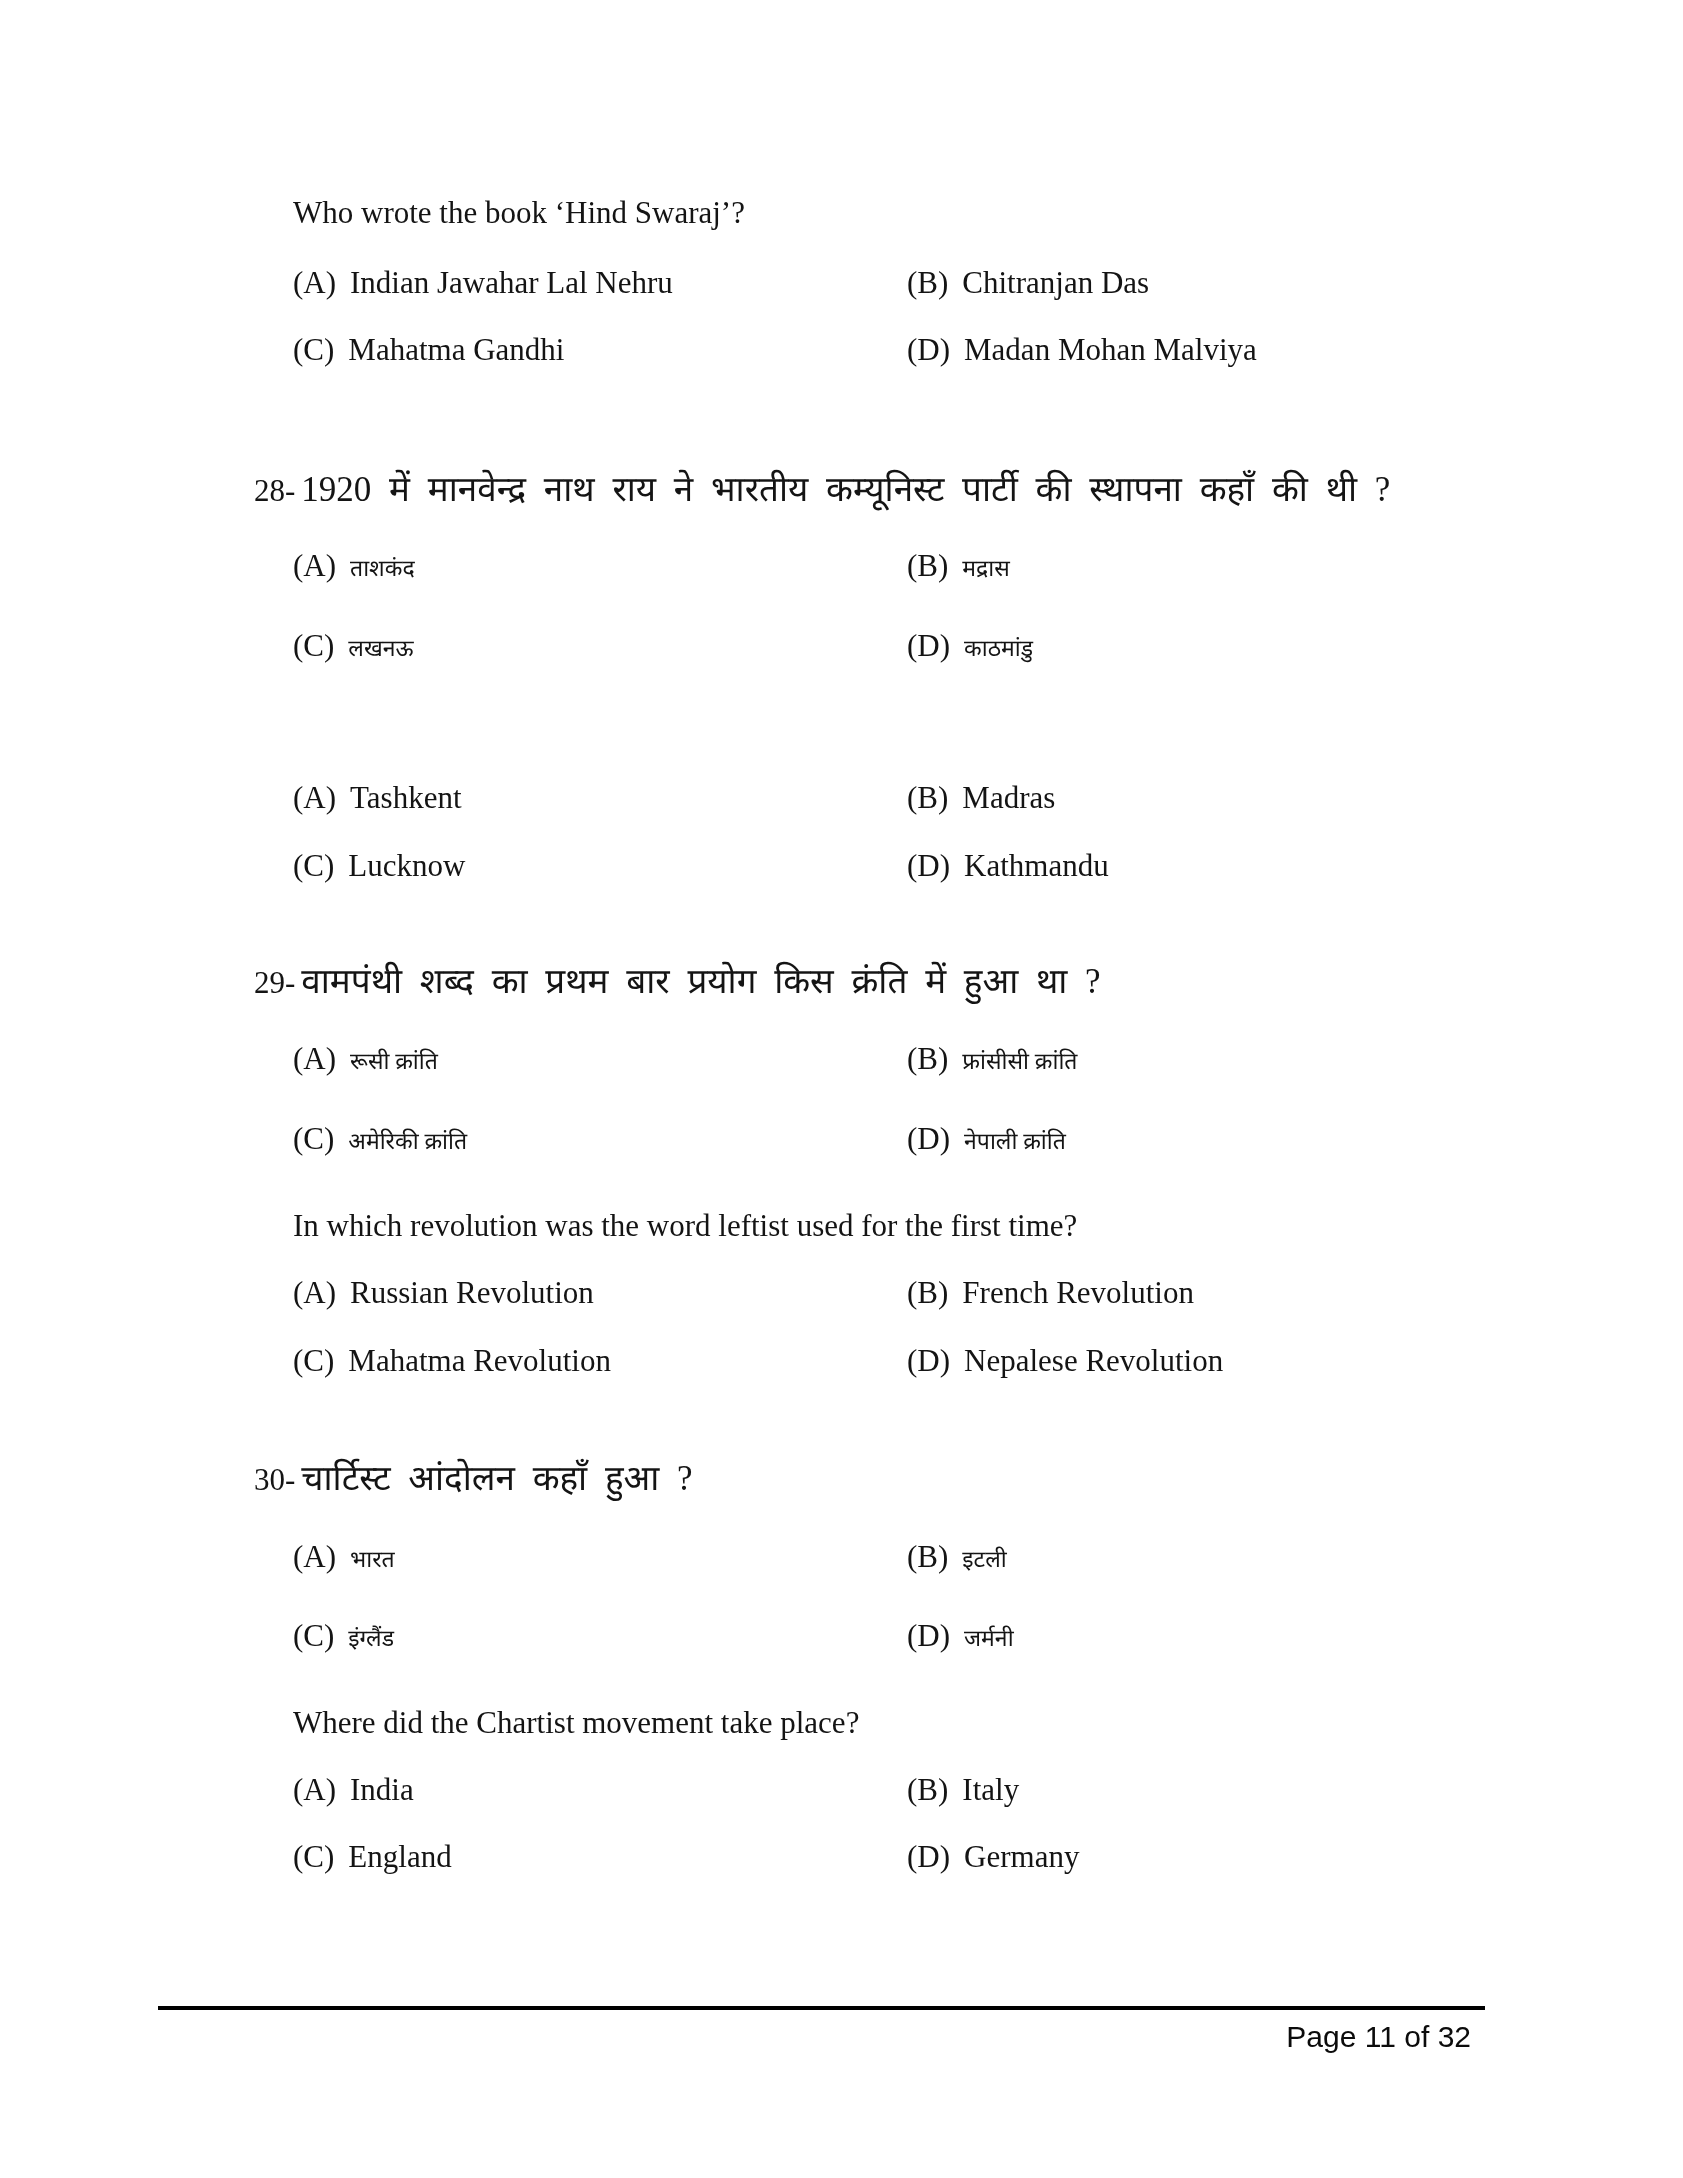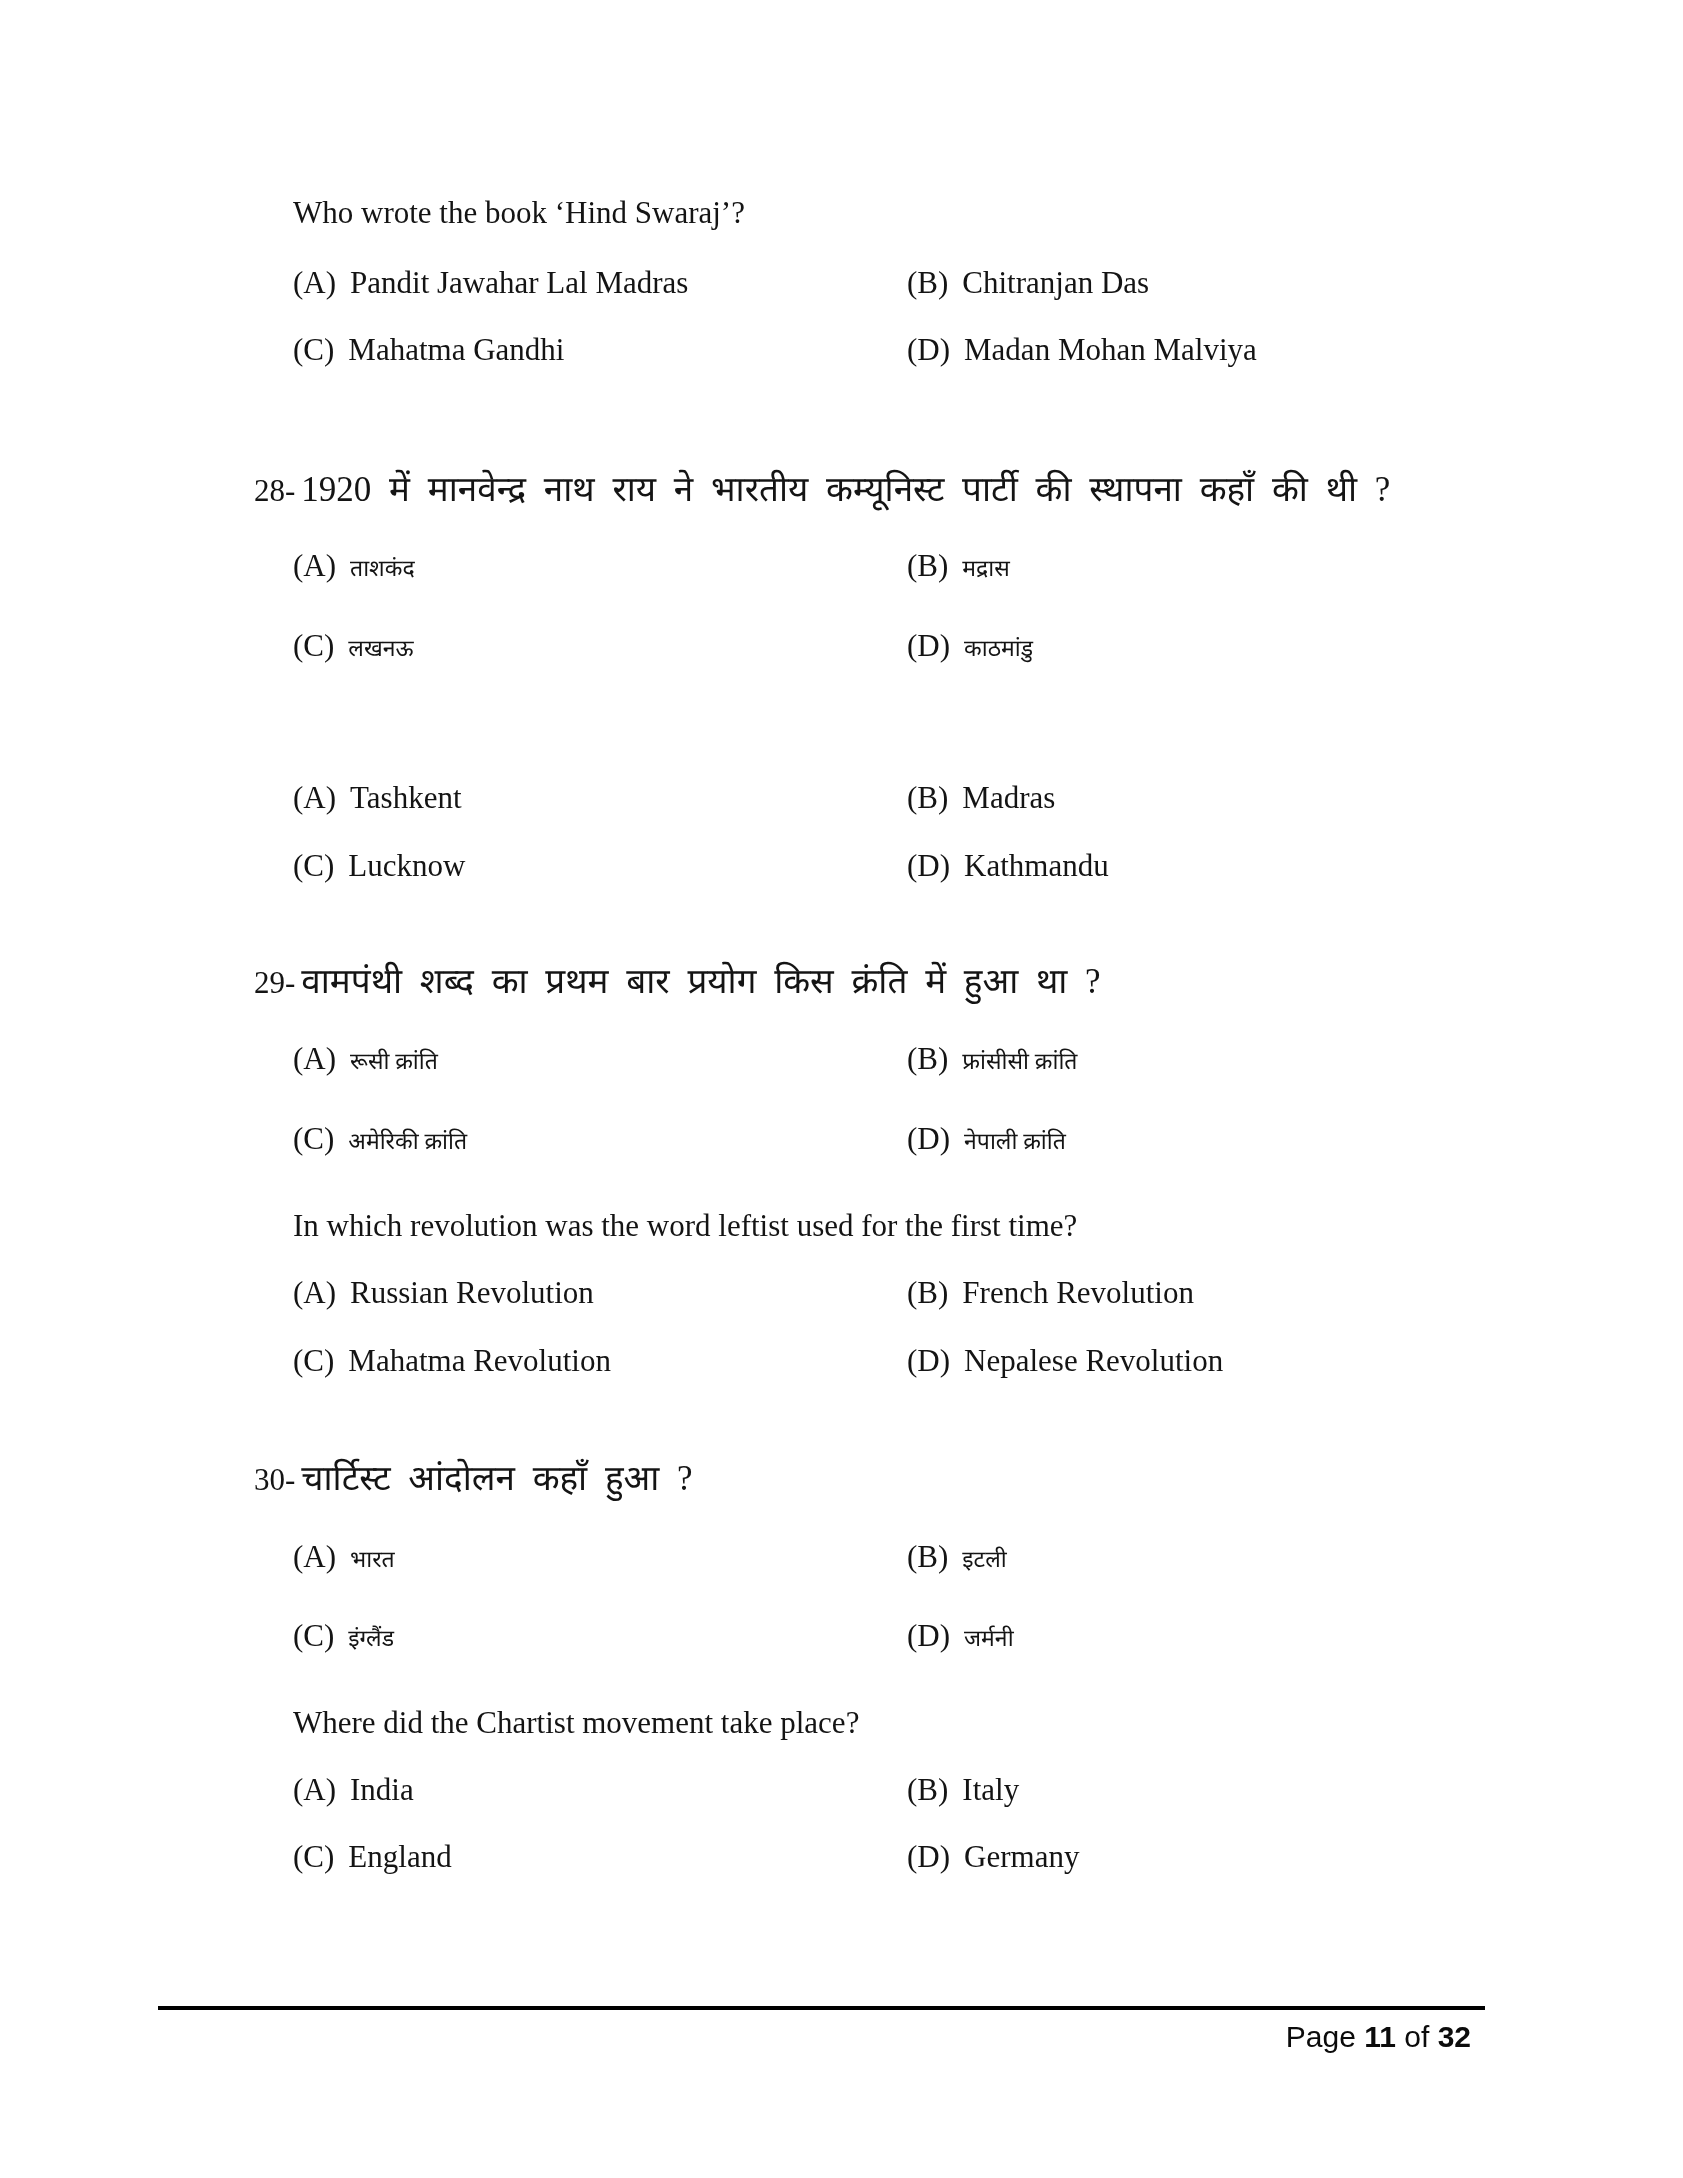--- a/index.html
+++ b/index.html
@@ -30,30 +30,30 @@
   }
   .footer{
     position:absolute;
     left:158px; top:2020px;
     width:1313px;
     text-align:right;
     font-family:"Liberation Sans", sans-serif;
     font-size:30px;
     color:#0b0b0b;
   }
-  .footer b{font-weight:700;}
+  .footer b{font-weight:400;}
 </style>
 </head>
 <body>
 
 <div class="page">
 
   <div class="line en" style="top:194px;left:293px">Who wrote the book ‘Hind Swaraj’?</div>
   <div class="line opt opt-en" style="top:264px;left:293px">
-    <span class="lbl">(A)</span><span class="val">Pandit Jawahar Lal Madras</span>
+    <span class="lbl">(A)</span><span class="val">Indian Jawahar Lal Nehru</span>
   </div>
   <div class="line opt opt-en" style="top:264px;left:907px">
     <span class="lbl">(B)</span><span class="val">Chitranjan Das</span>
   </div>
   <div class="line opt opt-en" style="top:331px;left:293px">
     <span class="lbl">(C)</span><span class="val">Mahatma Gandhi</span>
   </div>
   <div class="line opt opt-en" style="top:331px;left:907px">
     <span class="lbl">(D)</span><span class="val">Madan Mohan Malviya</span>
   </div>

